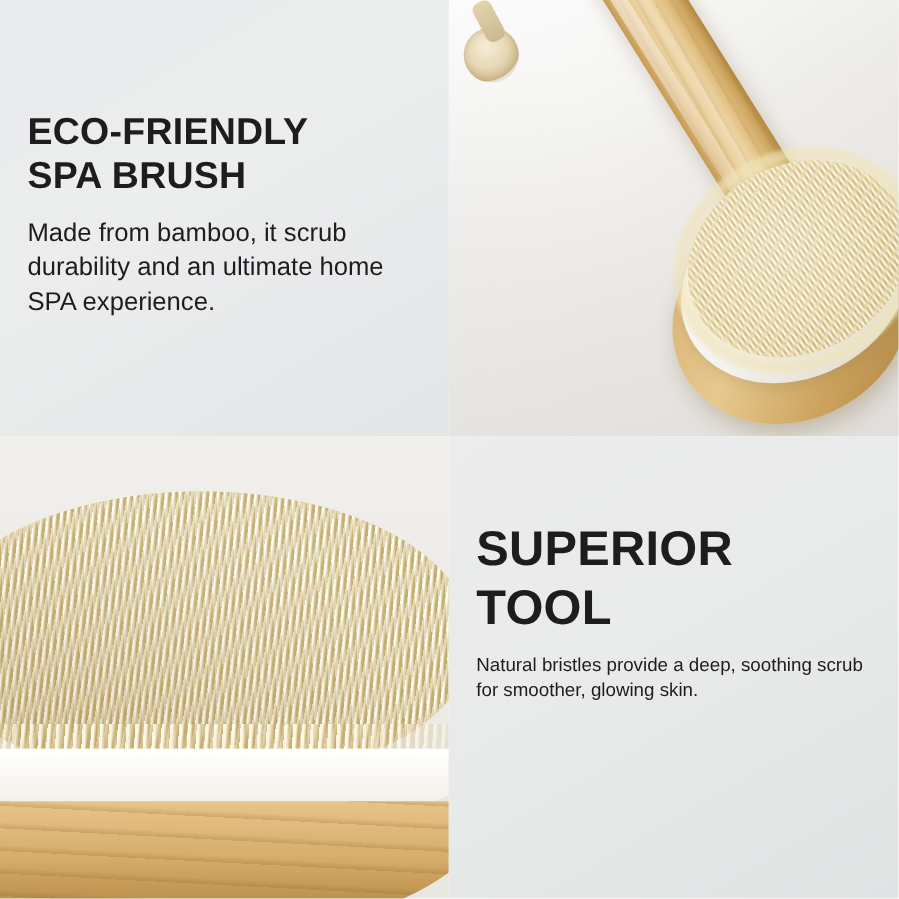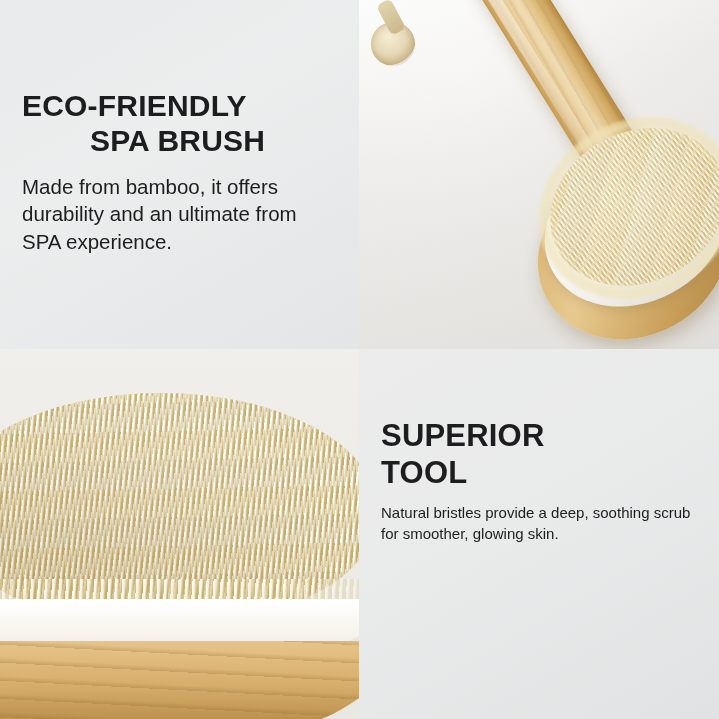--- a/index.html
+++ b/index.html
@@ -37,21 +37,21 @@
   }
   .headline {
     font-size: 30px;
     line-height: 1.18;
     font-weight: 700;
     letter-spacing: 0.2px;
     color: #1d1d1f;
     margin: 0 0 14px 0;
     text-transform: uppercase;
   }
-  .headline .l2 { display: block; text-align: center; }
+  .headline .l2 { display: block; }
   .body-copy {
     font-size: 20.5px;
     line-height: 1.35;
     color: #1d1d1f;
     margin: 0;
     max-width: 300px;
   }
 
   
   .panel-photo-tr {
@@ -261,21 +261,21 @@
       rgba(140,104,48,0.26) 0px, rgba(140,104,48,0) 5px, rgba(140,104,48,0) 18px);
   }
 
   
   .panel-text-br {
     background: linear-gradient(150deg, #ececec 0%, #e9eaea 45%, #e1e2e3 100%);
     padding: 68px 22px 0 22px;
     box-sizing: border-box;
   }
   .headline-br {
-    font-size: 31px;
+    font-size: 39px;
     line-height: 1.2;
     font-weight: 700;
     letter-spacing: 0.2px;
     color: #1d1d1f;
     margin: 0 0 12px 0;
     text-transform: uppercase;
   }
   .headline-br span { display: block; }
   .body-copy-br {
     font-size: 15px;
@@ -289,21 +289,21 @@
 <body>
 
 <div class="infographic">
   <div class="grid">
 
     <div class="cell panel-text">
       <h1 class="headline">
         <span class="l1">ECO-FRIENDLY</span>
         <span class="l2">SPA BRUSH</span>
       </h1>
-      <p class="body-copy">Made from bamboo, it offers durability and an ultimate from SPA experience.</p>
+      <p class="body-copy">Made from bamboo, it scrub durability and an ultimate home SPA experience.</p>
     </div>
 
     <div class="cell panel-photo-tr">
       <div class="tr-bg"></div>
       <div class="handle">
         <div class="handle-grain"></div>
       </div>
       <div class="rope"></div>
       <div class="rope-knot"></div>
       <div class="head-wood"></div>

